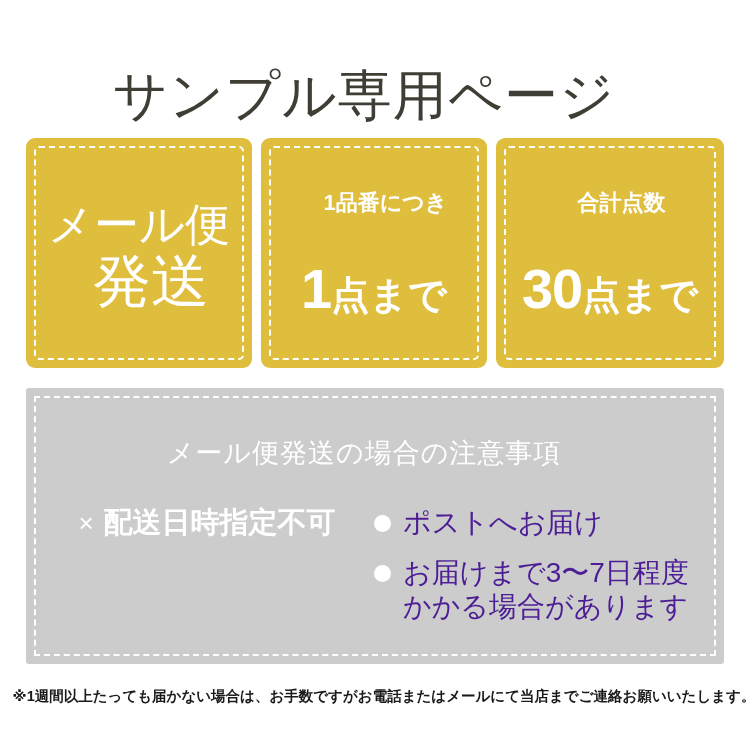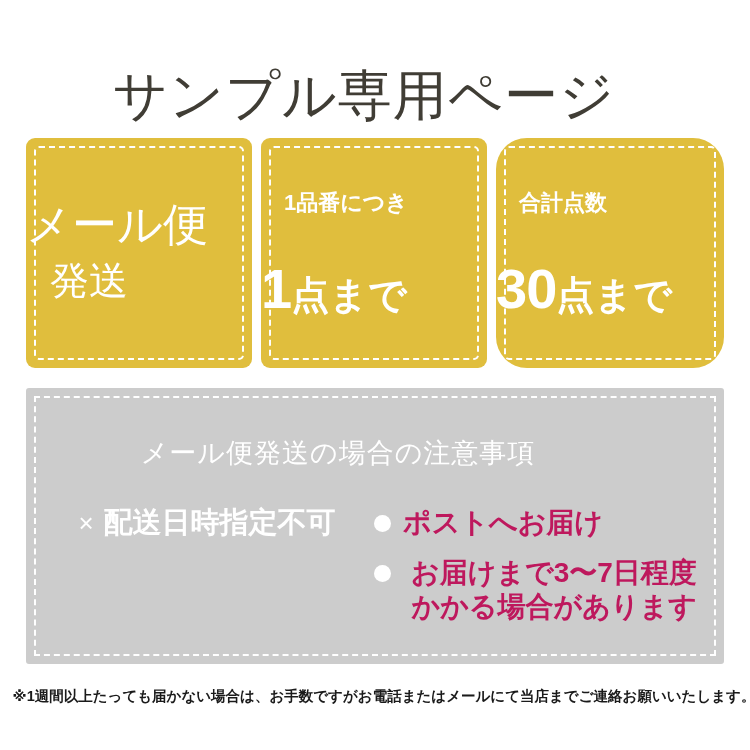--- a/index.html
+++ b/index.html
@@ -56,51 +56,51 @@
     background: #E0BE3D;
     border-radius: 9px;
     display: flex;
     flex-direction: column;
     align-items: center;
     justify-content: center;
     color: #ffffff;
   }
   .card-mail   { width: 226px; }
   .card-item   { width: 226px; }
-  .card-total  { width: 228px; border-radius: 31px; }
+  .card-total  { width: 228px; }
 
   .card::before {
     content: "";
     position: absolute;
     left: 8px;
     top: 8px;
     right: 8px;
     bottom: 8px;
     border: 2px dashed #ffffff;
     border-radius: 5px;
     pointer-events: none;
   }
 
   .card-inner {
     position: relative;
     z-index: 2;
     width: 100%;
-    text-align: left;
+    text-align: center;
   }
 
   
   .mail-line1 {
     font-size: 45px;
     line-height: 56px;
     font-weight: 400;
     letter-spacing: 0px;
     white-space: nowrap;
   }
   .mail-line2 {
-    font-size: 39px;
+    font-size: 58px;
     line-height: 56px;
     font-weight: 400;
     white-space: nowrap;
     margin-left: 24px;
   }
 
   
   .card-caption {
     font-size: 22px;
     line-height: 28px;
@@ -154,20 +154,21 @@
     left: 0;
     top: 48px;
     width: 624px;
     text-align: center;
     font-size: 27px;
     line-height: 34px;
     font-weight: 400;
     letter-spacing: 1px;
     color: #ffffff;
     white-space: nowrap;
+    padding-left: 26px;
   }
 
   .notice-body {
     position: absolute;
     left: 0;
     top: 116px;
     width: 698px;
     height: 150px;
     display: flex;
     align-items: flex-start;
@@ -198,38 +199,37 @@
   .notice-right {
     width: 350px;
     box-sizing: border-box;
     padding-top: 2px;
   }
   .bullet-row {
     display: flex;
     align-items: flex-start;
     margin-bottom: 16px;
   }
-  .bullet-row:last-child { margin-bottom: 11px; gap: 8px; }
+  .bullet-row:last-child { margin-bottom: 11px; }
 
   .bullet-dot {
     flex: 0 0 auto;
     width: 17px;
     height: 17px;
     border-radius: 50%;
     background: #ffffff;
     margin-top: 9px;
     margin-right: 12px;
   }
   .bullet-text {
     font-size: 28px;
     line-height: 34px;
-    font-weight: 700;
-    color: #be185d;
-    white-space: nowrap;
-    text-align: right;
+    font-weight: 400;
+    color: #4c1d95;
+    white-space: nowrap;
   }
   .bullet-text .l2 { display: block; }
 
   
   .footnote {
     position: absolute;
     left: 0;
     top: 686px;
     width: 750px;
     text-align: center;

